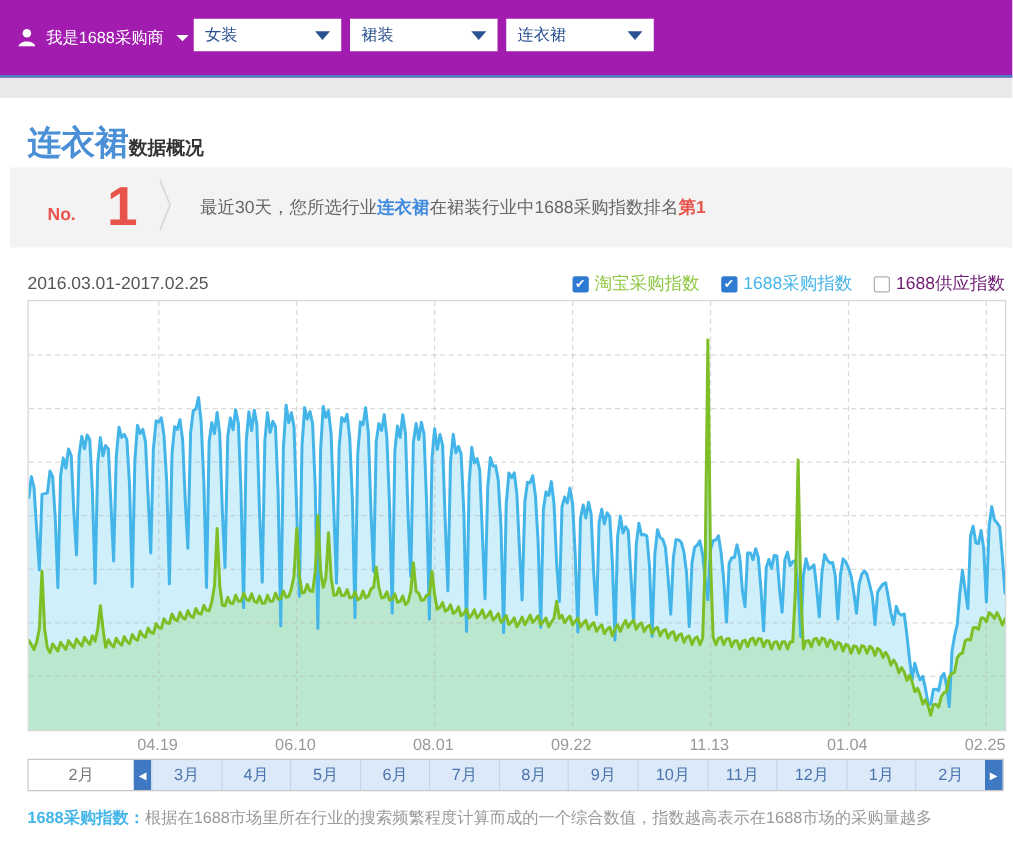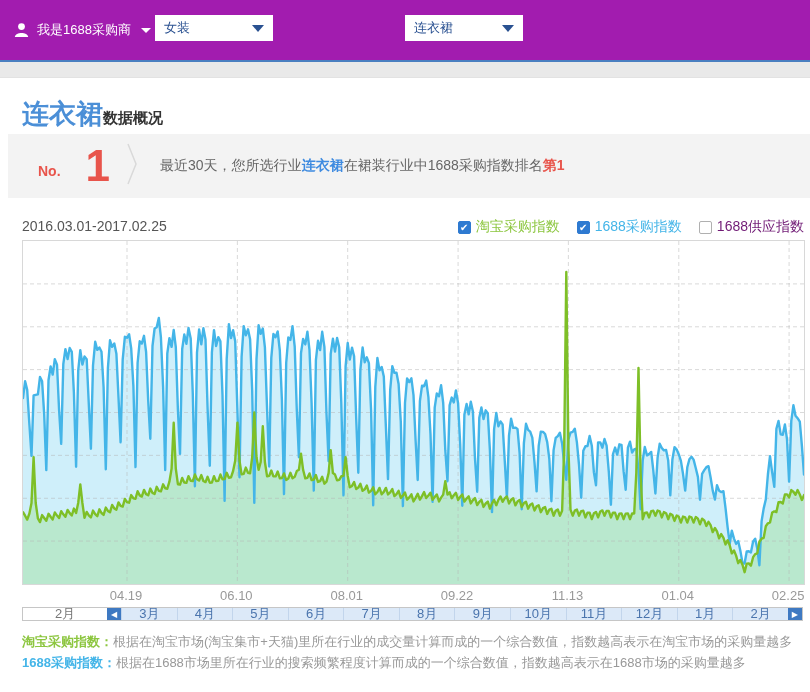--- a/index.html
+++ b/index.html
@@ -48,21 +48,21 @@
 
   
   .plot { position:relative; margin-left:22px; width:783px; height:345px;
     border:1px solid #d8d8d8; background:#fff; }
   .plot svg { display:block; }
 
   .xlabels { position:relative; margin-left:22px; width:781px; height:22px; }
   .xlabels span { position:absolute; top:3px; transform:translateX(-50%); font-size:13px; color:#999; }
 
   
-  .month-row { margin-left:22px; width:781px; height:14px; display:flex; border:1px solid #c6c6c6; }
+  .month-row { margin-left:22px; width:781px; height:26px; display:flex; border:1px solid #c6c6c6; }
   .month-current { width:84px; background:#fff; display:flex; align-items:center; justify-content:center;
     font-size:13px; color:#777; cursor:pointer; }
   .month-btn { width:14px; background:#3e79c2; color:#fff; font-size:8px; display:flex;
     align-items:center; justify-content:center; cursor:pointer; }
   .month-cell { flex:1; background:#dce9f8; border-left:1px solid #c2d5ec; display:flex; align-items:center;
     justify-content:center; font-size:13px; color:#4a74ad; cursor:pointer; }
 
   
   .foot { margin:10px 0 0 22px; font-size:13px; color:#999; line-height:21px; }
   .foot .lbl { font-weight:bold; }
@@ -76,20 +76,24 @@
       <svg width="15" height="16" viewBox="0 0 15 16" fill="#fff">
         <circle cx="7.5" cy="4.6" r="3.4"></circle>
         <path d="M0.8,15 C1.6,9.8 13.4,9.8 14.2,15 Z"></path>
       </svg>
     </span>
     <span>我是1688采购商</span>
     <span class="caret-down-white"></span>
   </div>
   <div class="select" id="sel-0">
     <span>女装</span>
+    <span class="caret"></span>
+  </div>
+  <div class="select" id="sel-1">
+    <span>裙装</span>
     <span class="caret"></span>
   </div>
   <div class="select" id="sel-2">
     <span>连衣裙</span>
     <span class="caret"></span>
   </div>
 </div>
 <div class="gray-strip"></div>
 
 <div class="title-row">
@@ -176,15 +180,14 @@
     <div class="month-cell">9月</div>
     <div class="month-cell">10月</div>
     <div class="month-cell">11月</div>
     <div class="month-cell">12月</div>
     <div class="month-cell">1月</div>
     <div class="month-cell">2月</div>
     <div class="month-btn" id="next-btn">▶</div>
 </div>
 
 <div class="foot" id="footnotes">
-    <div><span class="lbl" style="color: rgb(140, 198, 63);">淘宝采购指数：</span><span>根据在淘宝市场(淘宝集市+天猫)里所在行业的成交量计算而成的一个综合数值，指数越高表示在淘宝市场的采购量越多</span></div>
     <div><span class="lbl" style="color: rgb(68, 181, 232);">1688采购指数：</span><span>根据在1688市场里所在行业的搜索频繁程度计算而成的一个综合数值，指数越高表示在1688市场的采购量越多</span></div>
   </div>
 
 </body></html>

